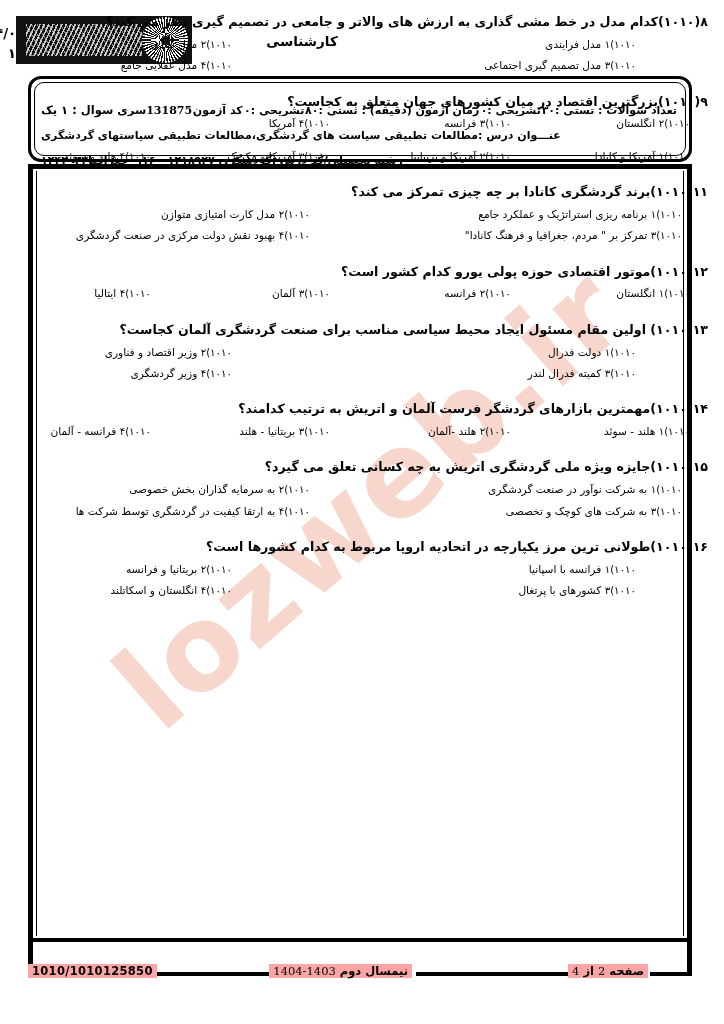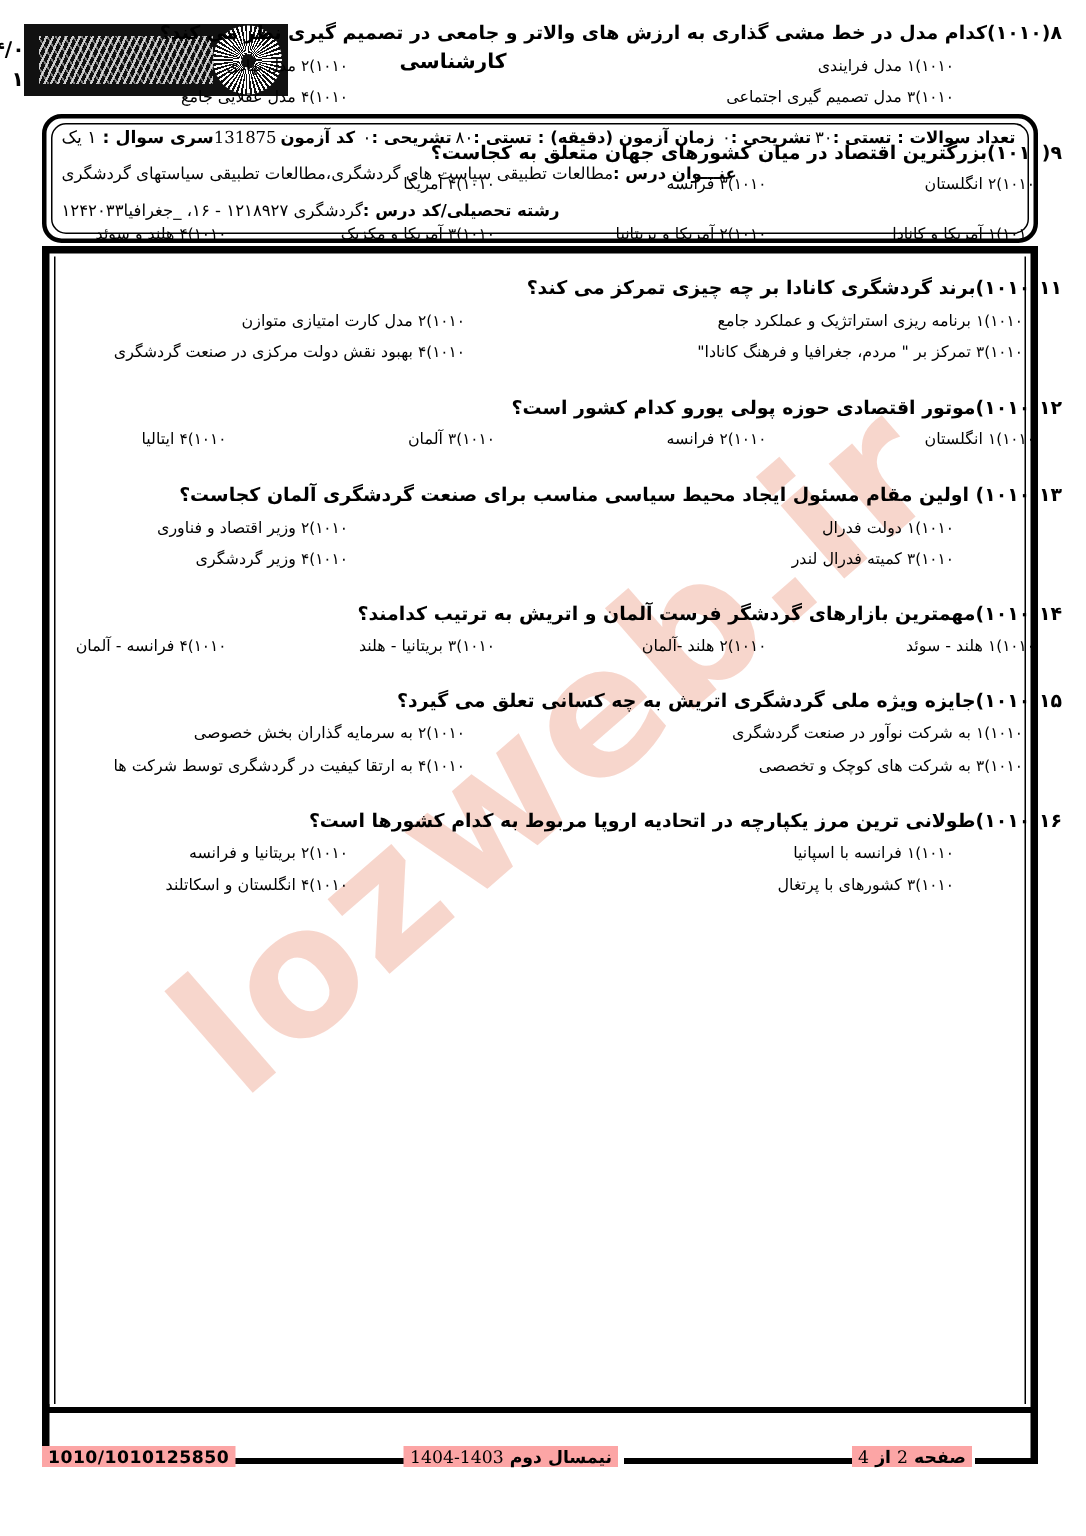--- a/index.html
+++ b/index.html
@@ -136,21 +136,21 @@
     display: flex;
     align-items: baseline;
     font-size: 11px;
     line-height: 1.05;
     height: 25px;
     white-space: nowrap;
   }
   .info-row.r1 { justify-content: flex-start; }
   .info-row.r2, .info-row.r3 { justify-content: flex-start; }
   .lbl { font-weight: bold; }
-  .val { font-weight: normal; }
+  .val { font-weight: bold; margin-top: 20px; }
   .spacer-sm { display:inline-block; width: 13px; }
   .spacer-md { display:inline-block; width: 26px; }
   .latin { direction: ltr; unicode-bidi: embed; font-family: "DejaVu Serif","Liberation Serif",serif; }
   #series-cell {
     margin-right: auto;
     font-size: 11.5px;
     font-weight: bold;
   }
   #row2, #row3 { width: 100%; display: flex; justify-content: flex-end; }
   #row2 .grp, #row3 .grp { display: inline-flex; align-items: baseline; }

